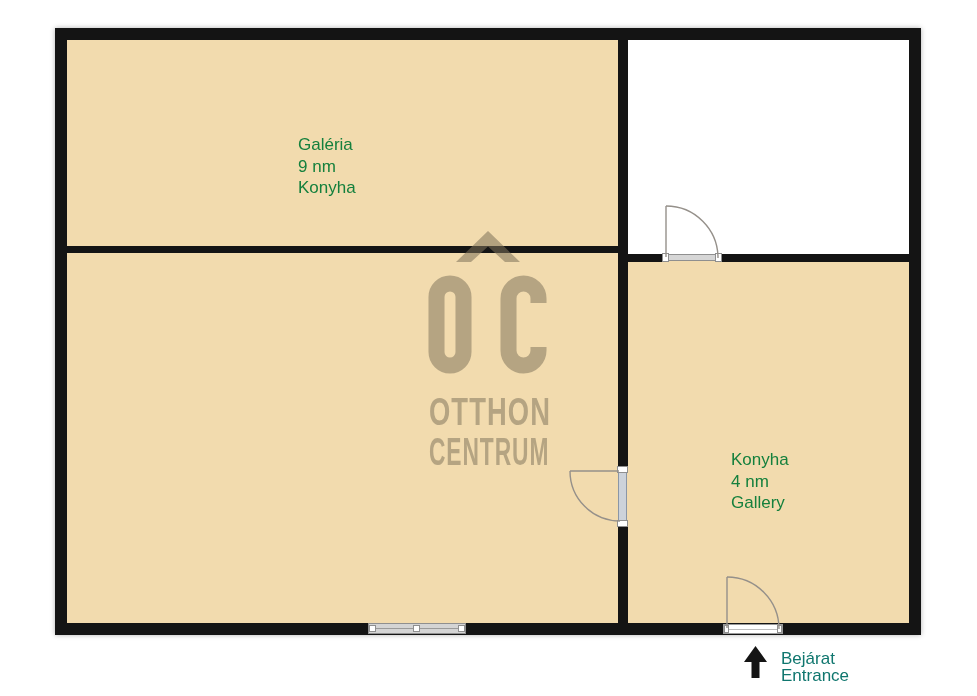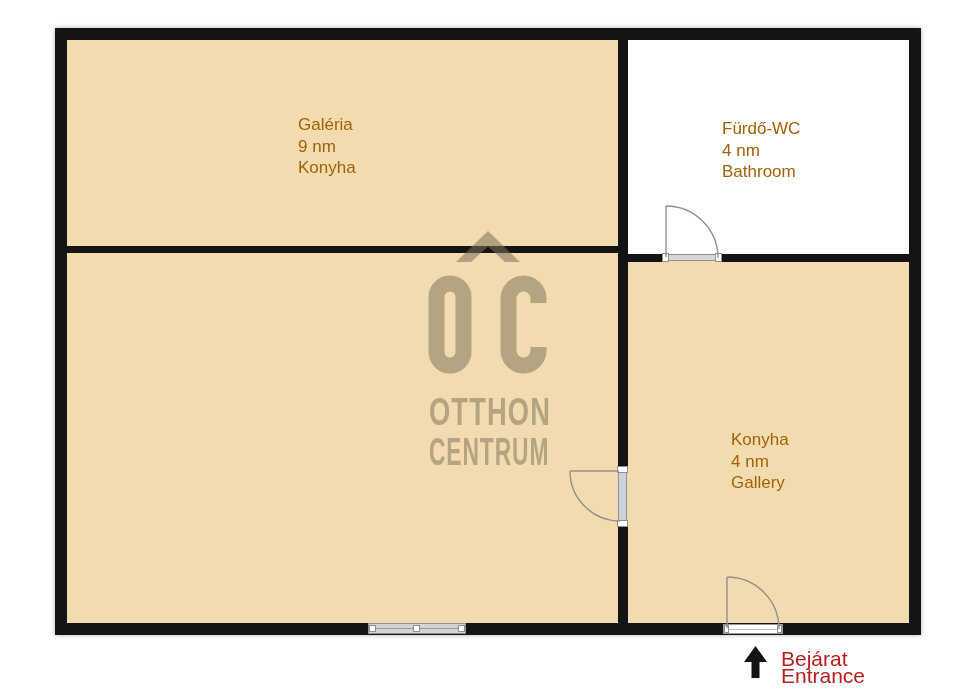--- a/index.html
+++ b/index.html
@@ -4,22 +4,22 @@
 <style>
   html,body{margin:0;padding:0;background:#ffffff;}
   .canvas{position:relative;width:977px;height:696px;background:#ffffff;overflow:hidden;
           font-family:"Liberation Sans", sans-serif;}
   .abs{position:absolute;}
   .floor{position:absolute;}
   .wall{position:absolute;background:#141414;}
   .building-frame{position:absolute;left:55px;top:28px;width:866px;height:607px;
       border:12px solid #141414;box-sizing:border-box;background:transparent;
       box-shadow:0 0 5px rgba(0,0,0,0.30);}
-  .room-label{position:absolute;font-size:17px;line-height:21.7px;color:#a16207;white-space:nowrap;}
-  .entrance-label{position:absolute;font-size:21px;line-height:17px;color:#b91c1c;white-space:nowrap;}
+  .room-label{position:absolute;font-size:17px;line-height:21.7px;color:#15803d;white-space:nowrap;margin-top:20px;}
+  .entrance-label{position:absolute;font-size:17px;line-height:17px;color:#0f766e;white-space:nowrap;}
   .wm-text{position:absolute;font-weight:bold;font-size:38px;line-height:1;
       color:rgba(125,113,90,0.52);letter-spacing:1.5px;transform-origin:0 0;white-space:nowrap;}
   .jamb{position:absolute;background:#ffffff;border:1px solid #8f8f8f;box-sizing:border-box;}
   .svg-overlay{position:absolute;left:0;top:0;pointer-events:none;}
 </style>
 </head>
 <body>
 
 <div class="canvas">
 
@@ -83,25 +83,20 @@
 
   <div class="wm-text" style="left:429px;top:393px;transform:scaleX(0.72);">OTTHON</div>
   <div class="wm-text" style="left:429px;top:433px;transform:scaleX(0.60);">CENTRUM</div>
 
   <div class="room-label" style="left:298px;top:114px;">
     <div>Galéria</div>
     <div>9 nm</div>
     <div>Konyha</div>
   </div>
 
-  <div class="room-label" style="left:722px;top:118px;">
-    <div>Fürdő-WC</div>
-    <div>4 nm</div>
-    <div>Bathroom</div>
-  </div>
 
 
   <div class="room-label" style="left:731px;top:429px;">
     <div>Konyha</div>
     <div>4 nm</div>
     <div>Gallery</div>
   </div>
 
   <div class="entrance-label" style="left:781px;top:650px;">
     <div>Bejárat</div>

